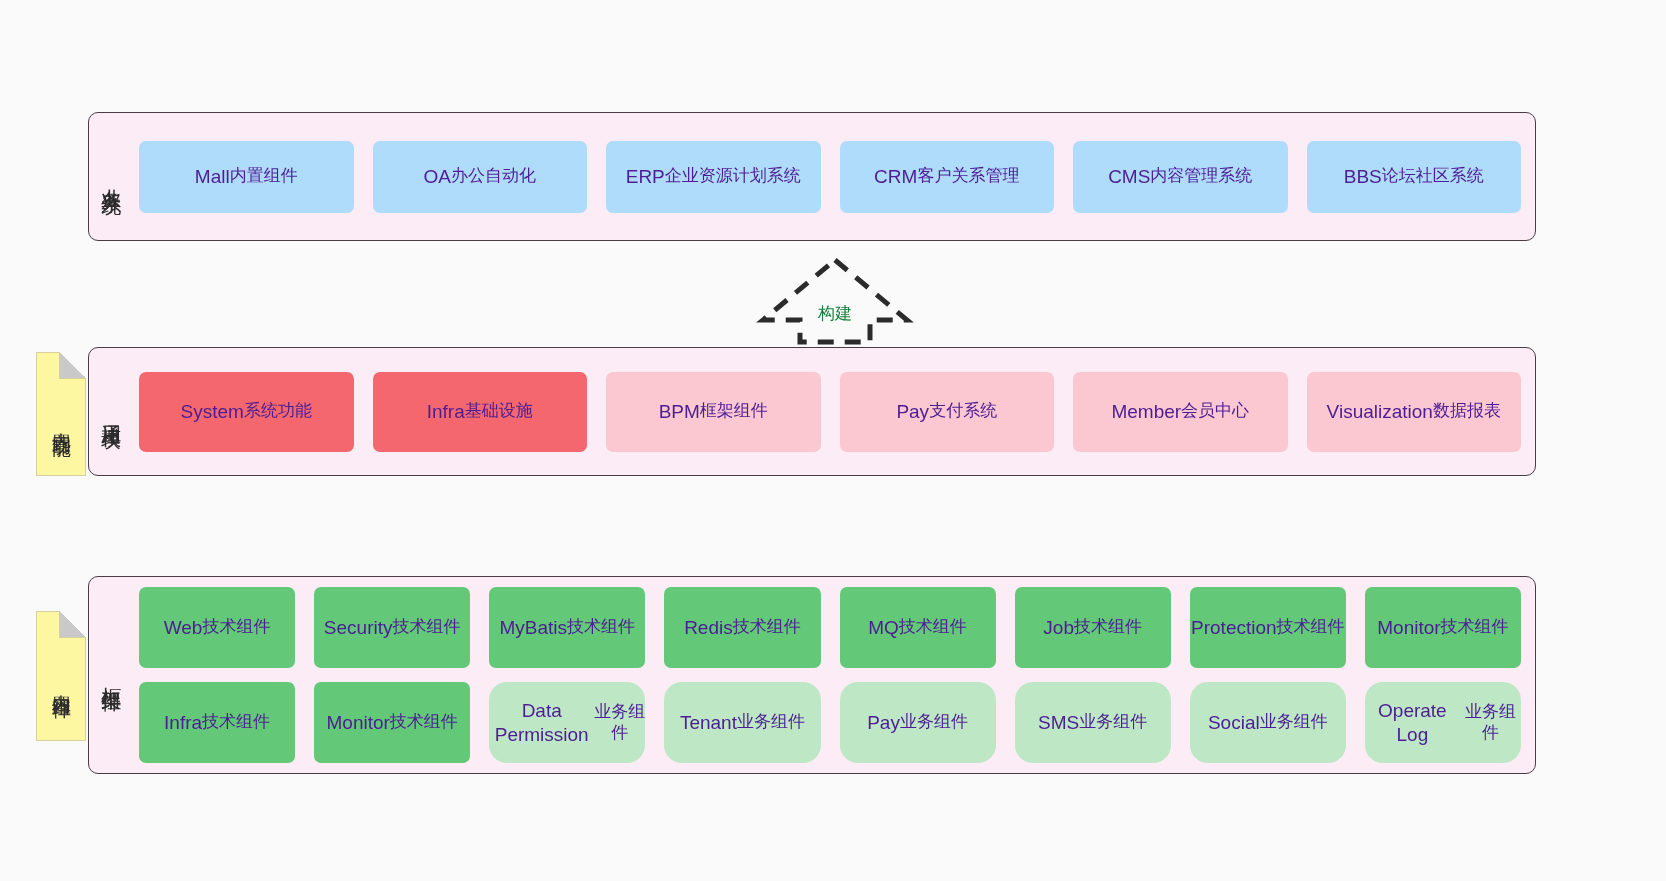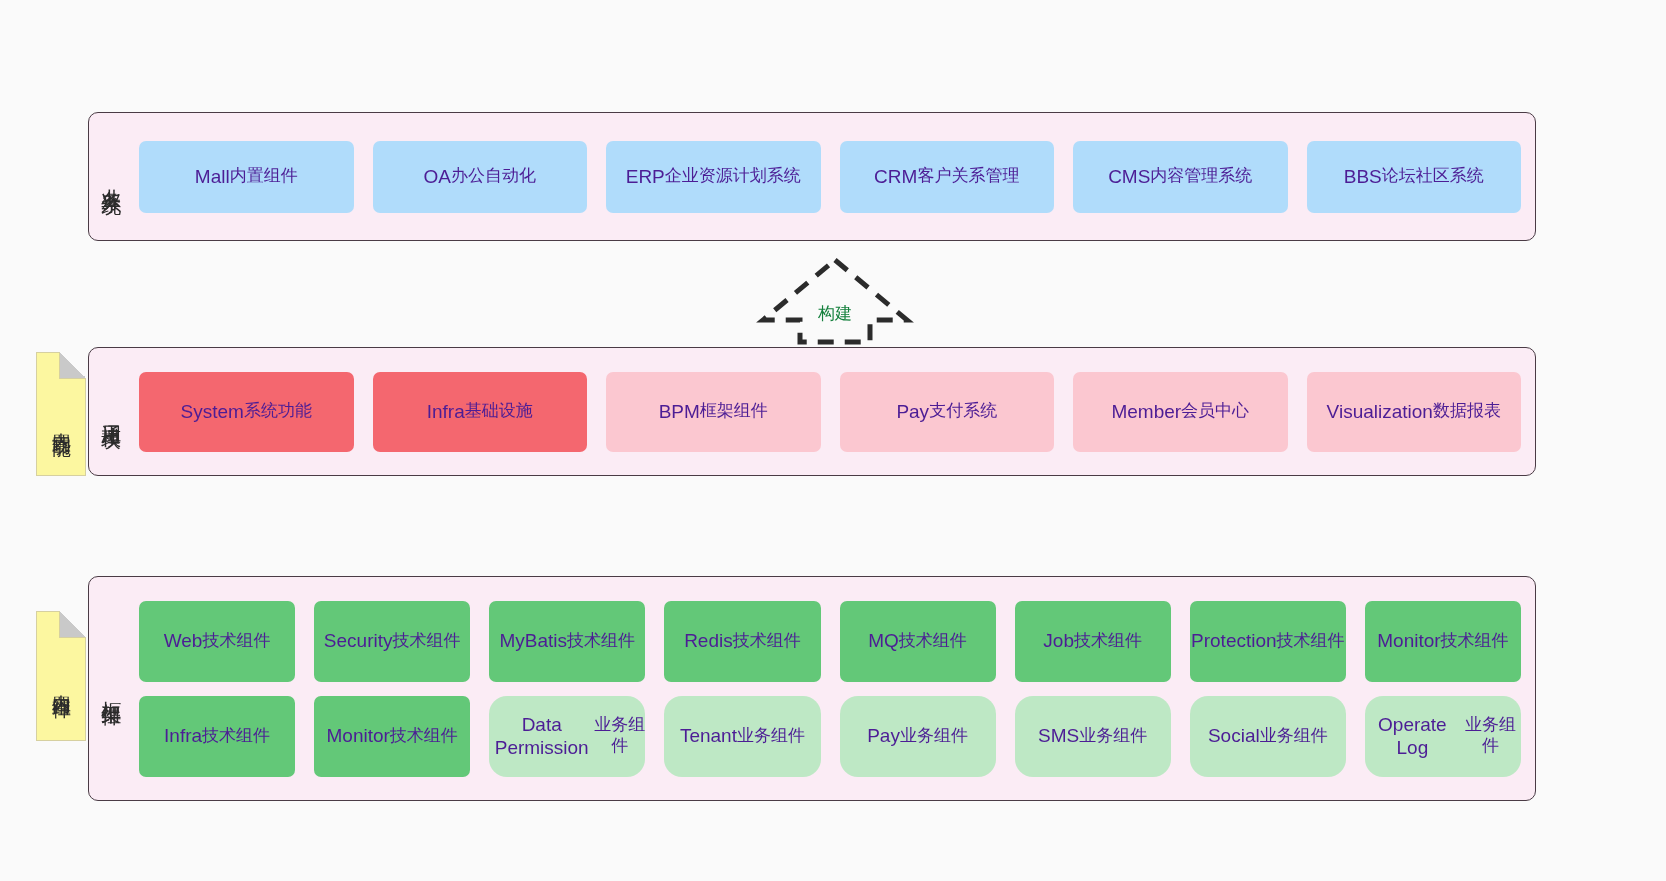--- a/index.html
+++ b/index.html
@@ -61,21 +61,21 @@
     user-select: none;
   }
   .cell .t1 { font-size: 19px; }
   .cell .t2 { font-size: 17px; }
 
   
   #layer-business { left: 88px; top: 112px; width: 1448px; height: 129px; }
   #layer-business .cell { height: 72px; }
   #layer-common   { left: 88px; top: 347px; width: 1448px; height: 129px; }
   #layer-common .cell { height: 80px; }
-  #layer-framework{ left: 88px; top: 576px; width: 1448px; height: 225px; }
+  #layer-framework{ left: 88px; top: 576px; width: 1448px; height: 198px; }
   #layer-framework .cell { height: 81px; }
 
   
   .c-blue        { background: #b0dcfb; }
   .c-red         { background: #f4676f; }
   .c-pink        { background: #fbc7d0; }
   .c-green       { background: #63c878; }
   .c-lightgreen  { background: #bee8c5; border-radius: 18px; }
 
   

